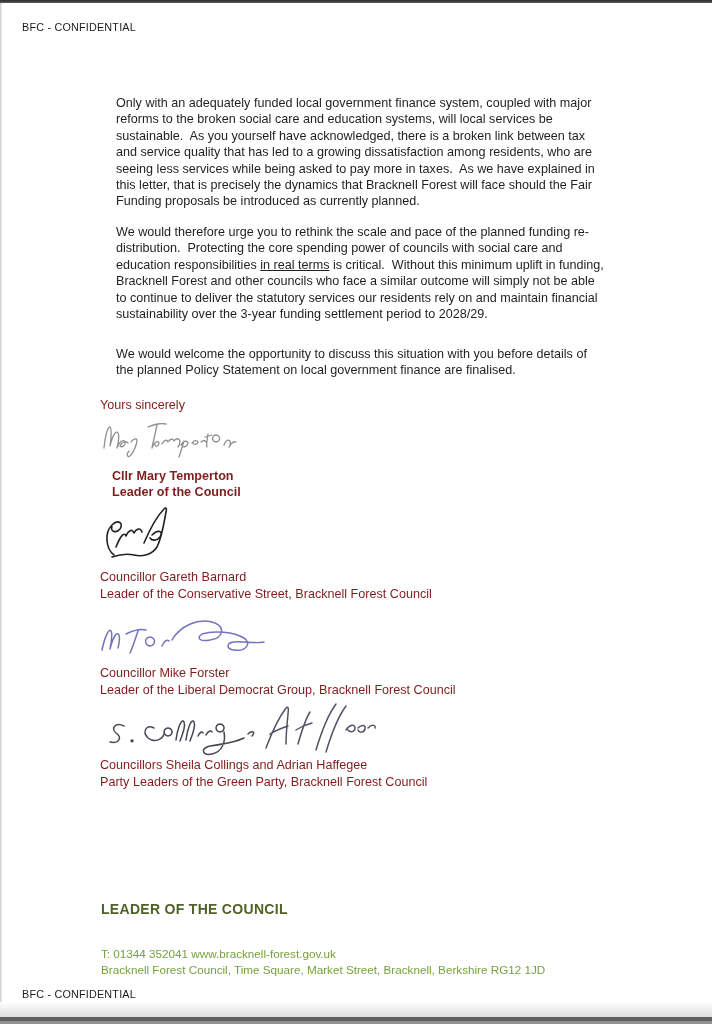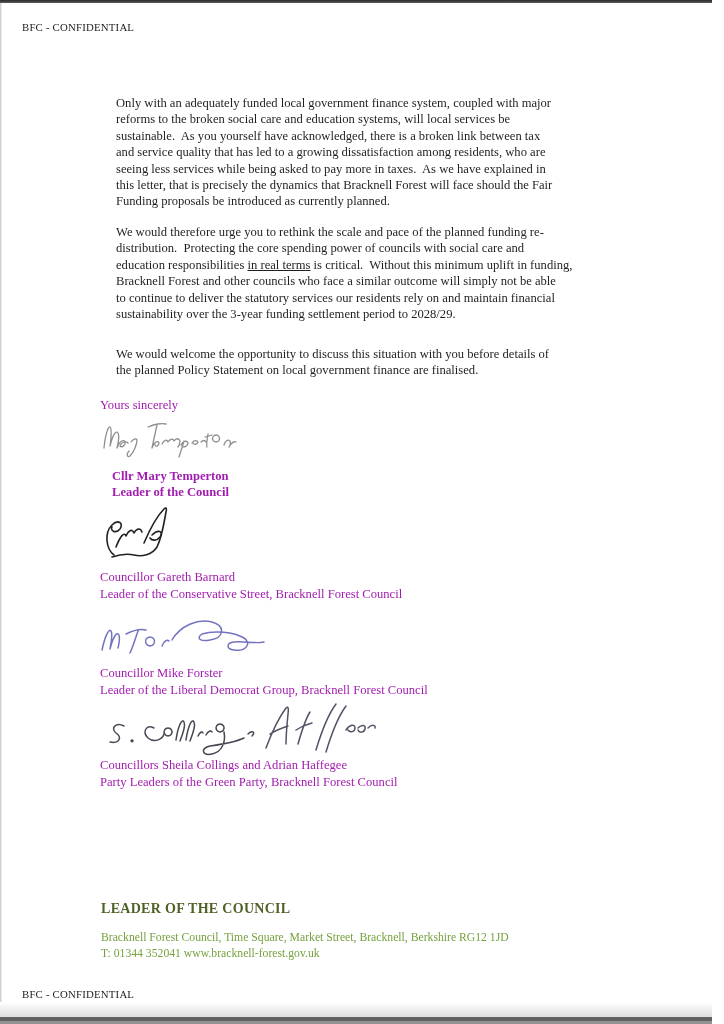--- a/index.html
+++ b/index.html
@@ -1,19 +1,19 @@
 <!DOCTYPE html>
 <html><head>
 <meta charset="utf-8">
 <style>
   html,body{margin:0;padding:0;background:#ffffff;}
   .page{
     position:relative;width:712px;height:1024px;overflow:hidden;
     background:#ffffff;
-    font-family:Liberation Serif, serif;
+    font-family:Liberation Sans, sans-serif;
     color:#1f1f1f;
   }
   .top-strip{position:absolute;left:0;top:0;width:724px;height:3px;background:linear-gradient(#2b2b2b,#5a5a5a);}
   .left-edge{position:absolute;left:0;top:3px;bottom:10px;width:2px;background:linear-gradient(90deg,#c9c9c9,#f2f2f2);}
   .right-edge{position:absolute;left:716px;top:3px;bottom:10px;width:1px;background:#b3b3b3;}
   .bottom-fade{position:absolute;left:0;top:1002px;width:724px;height:15px;background:linear-gradient(#ffffff,#dedede);}
   .bottom-strip{position:absolute;left:0;top:1017px;width:724px;height:4px;background:#616161;}
   .bottom-under{position:absolute;left:0;top:1021px;width:724px;height:3px;background:#929292;}
 
   .classification{
@@ -23,21 +23,21 @@
   .classification.bottom{top:988px;}
 
   .para{
     position:absolute;left:100px;width:535px;margin:16px;
     font-size:12.6px;line-height:16.4px;white-space:pre-wrap;color:#1f1f1f;
   }
   .u{text-decoration:underline;}
 
   .line{
     position:absolute;left:100px;width:540px;
-    font-size:12.6px;line-height:16.4px;color:#a21caf;
+    font-size:12.6px;line-height:16.4px;color:#7f1d1d;
   }
   .bold{font-weight:700;margin-left:12px;}
 
   .sig{position:absolute;}
   .sig svg{display:block;}
 
   .footer-role{
     position:absolute;left:101px;top:901px;
     font-size:14px;font-weight:700;letter-spacing:.3px;
   }
@@ -148,21 +148,21 @@
         <path d="M58,52 C64,32 72,14 78,6 M68,54 C74,34 82,16 88,8"></path>
         <path d="M88,32 C92,26 97,26 97,30 C97,34 92,35 90,32 M100,30 C104,26 108,27 107,31 C106,35 101,35 100,32 M110,30 C114,26 118,27 117,30"></path>
       </g>
     </svg>
   </div>
 
   <div class="line" style="top:757px">Councillors Sheila Collings and Adrian Haffegee</div>
   <div class="line" style="top:774px">Party Leaders of the Green Party, Bracknell Forest Council</div>
 
   <div class="footer-role" style="color: rgb(79, 98, 40);">LEADER OF THE COUNCIL</div>
-  <div class="footer-addr l1" style="color: rgb(118, 161, 63);">Bracknell Forest Council, Time Square, Market Street, Bracknell, Berkshire RG12 1JD</div>
+  <div class="footer-addr l1" style="color: rgb(118, 161, 63); margin-top: 32px;">Bracknell Forest Council, Time Square, Market Street, Bracknell, Berkshire RG12 1JD</div>
   <div class="footer-addr l2" style="color: rgb(118, 161, 63);">T: 01344 352041 www.bracknell-forest.gov.uk</div>
 
   <div class="classification bottom">BFC - CONFIDENTIAL</div>
 
   <div class="bottom-fade"></div>
   <div class="bottom-strip"></div>
   <div class="bottom-under"></div>
 </div>
 
 </body></html>

